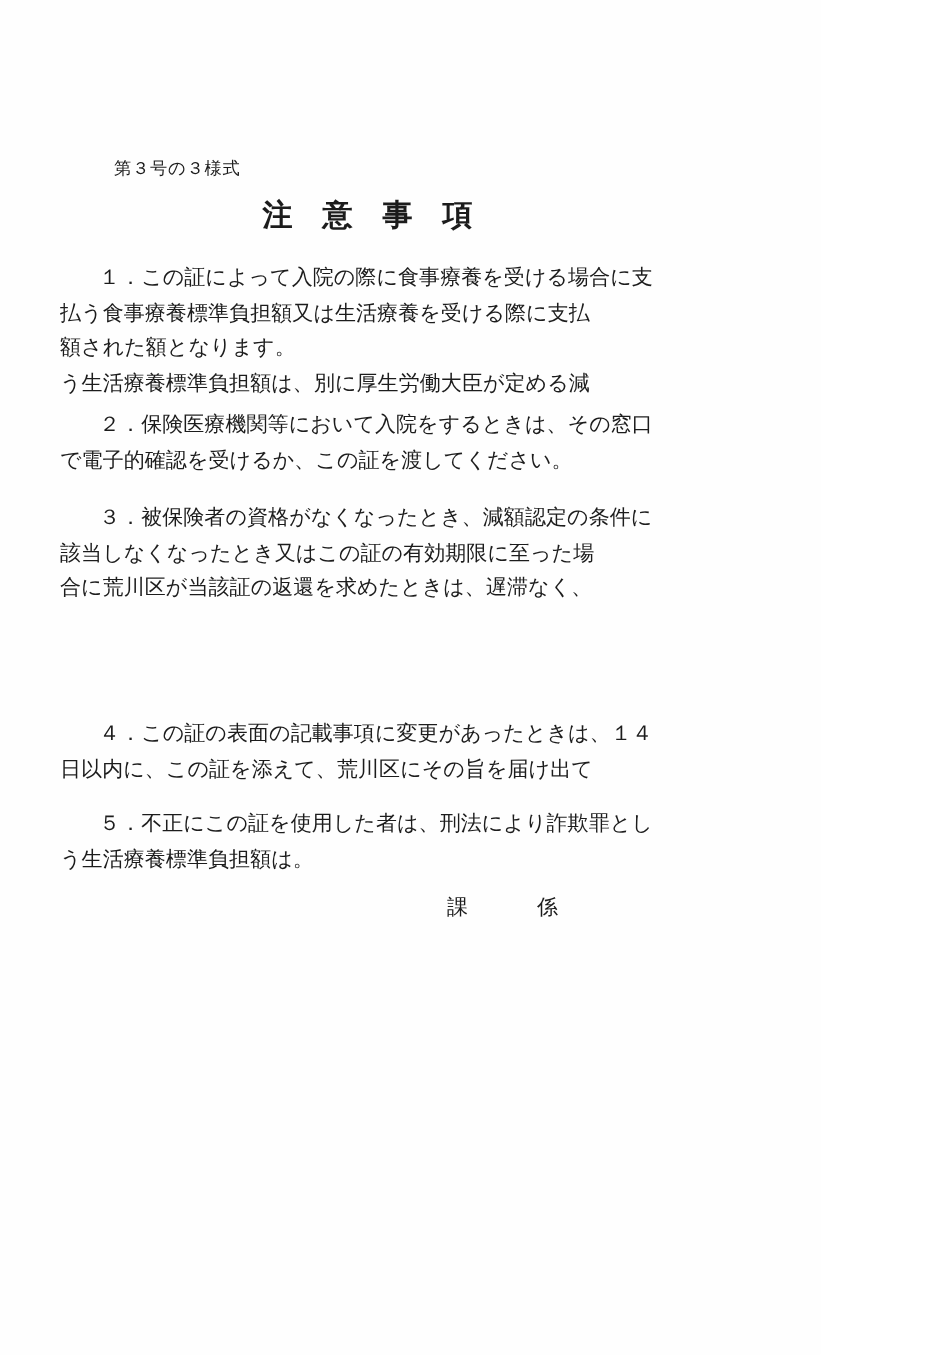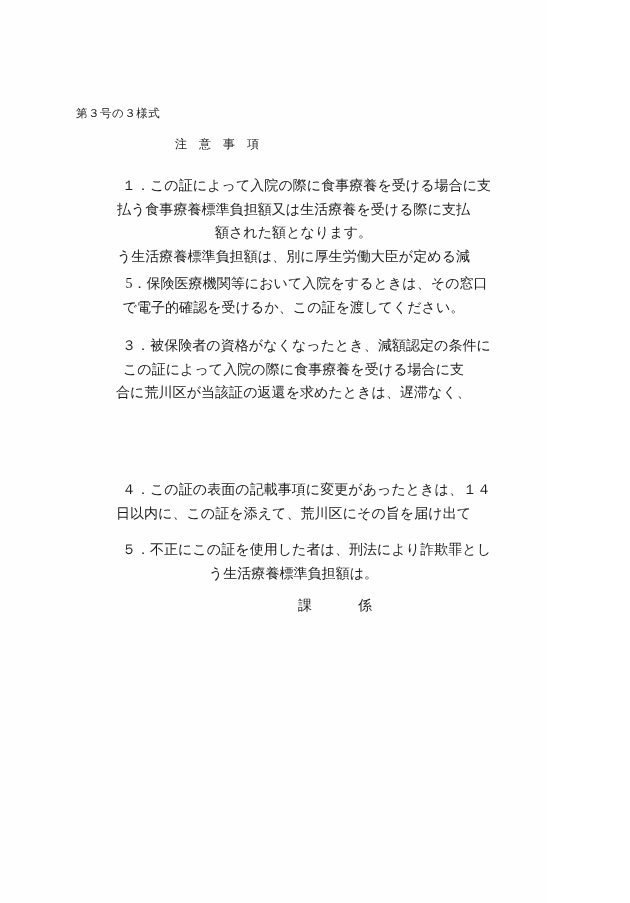--- a/index.html
+++ b/index.html
@@ -19,39 +19,39 @@
     position: absolute;
     left: 76px; top: 106px;
     font-size: 11.5px;
     line-height: 15px;
     letter-spacing: 0.5px;
     white-space: pre;
   }
   .doc-title {
     position: absolute;
     left: 175px; top: 134px;
-    font-size: 12px;
+    font-size: 20px;
     line-height: 20px;
     white-space: pre;
+    font-weight: bold;
   }
   .notice-item {
     position: absolute;
     left: 0; right: 0;
   }
   .item-1 { top: 174px; }
   .item-2 { top: 272px; }
   .item-3 { top: 334px; }
   .item-4 { top: 478px; }
   .item-5 { top: 538px; }
   .line {
     font-size: 14px;
     line-height: 23.5px;
     white-space: pre;
     letter-spacing: 0.05px;
-    text-align: center;
   }
   .line.first { padding-left: 66px; }
   .line.cont  { padding-left: 40px; }
   .footer-labels {
     position: absolute;
     left: 298px; top: 594px;
     display: flex;
     gap: 46px;
     font-size: 14px;
     line-height: 23.5px;
@@ -67,27 +67,27 @@
   <div class="doc-title">注　意　事　項</div>
 
   <div class="notice-item item-1">
     <div class="line first">１．この証によって入院の際に食事療養を受ける場合に支</div>
     <div class="line cont">払う食事療養標準負担額又は生活療養を受ける際に支払</div>
     <div class="line cont">額された額となります。</div>
     <div class="line cont">う生活療養標準負担額は、別に厚生労働大臣が定める減</div>
   </div>
 
   <div class="notice-item item-2">
-    <div class="line first">5．保険医療機関等において入院をするときは、その窓口</div>
+    <div class="line first">２．保険医療機関等において入院をするときは、その窓口</div>
     <div class="line cont">で電子的確認を受けるか、この証を渡してください。</div>
   </div>
 
   <div class="notice-item item-3">
     <div class="line first">３．被保険者の資格がなくなったとき、減額認定の条件に</div>
-    <div class="line cont">この証によって入院の際に食事療養を受ける場合に支</div>
+    <div class="line cont">該当しなくなったとき又はこの証の有効期限に至った場</div>
     <div class="line cont">合に荒川区が当該証の返還を求めたときは、遅滞なく、</div>
   </div>
 
   <div class="notice-item item-4">
     <div class="line first">４．この証の表面の記載事項に変更があったときは、１４</div>
     <div class="line cont">日以内に、この証を添えて、荒川区にその旨を届け出て</div>
   </div>
 
   <div class="notice-item item-5">
     <div class="line first">５．不正にこの証を使用した者は、刑法により詐欺罪とし</div>

